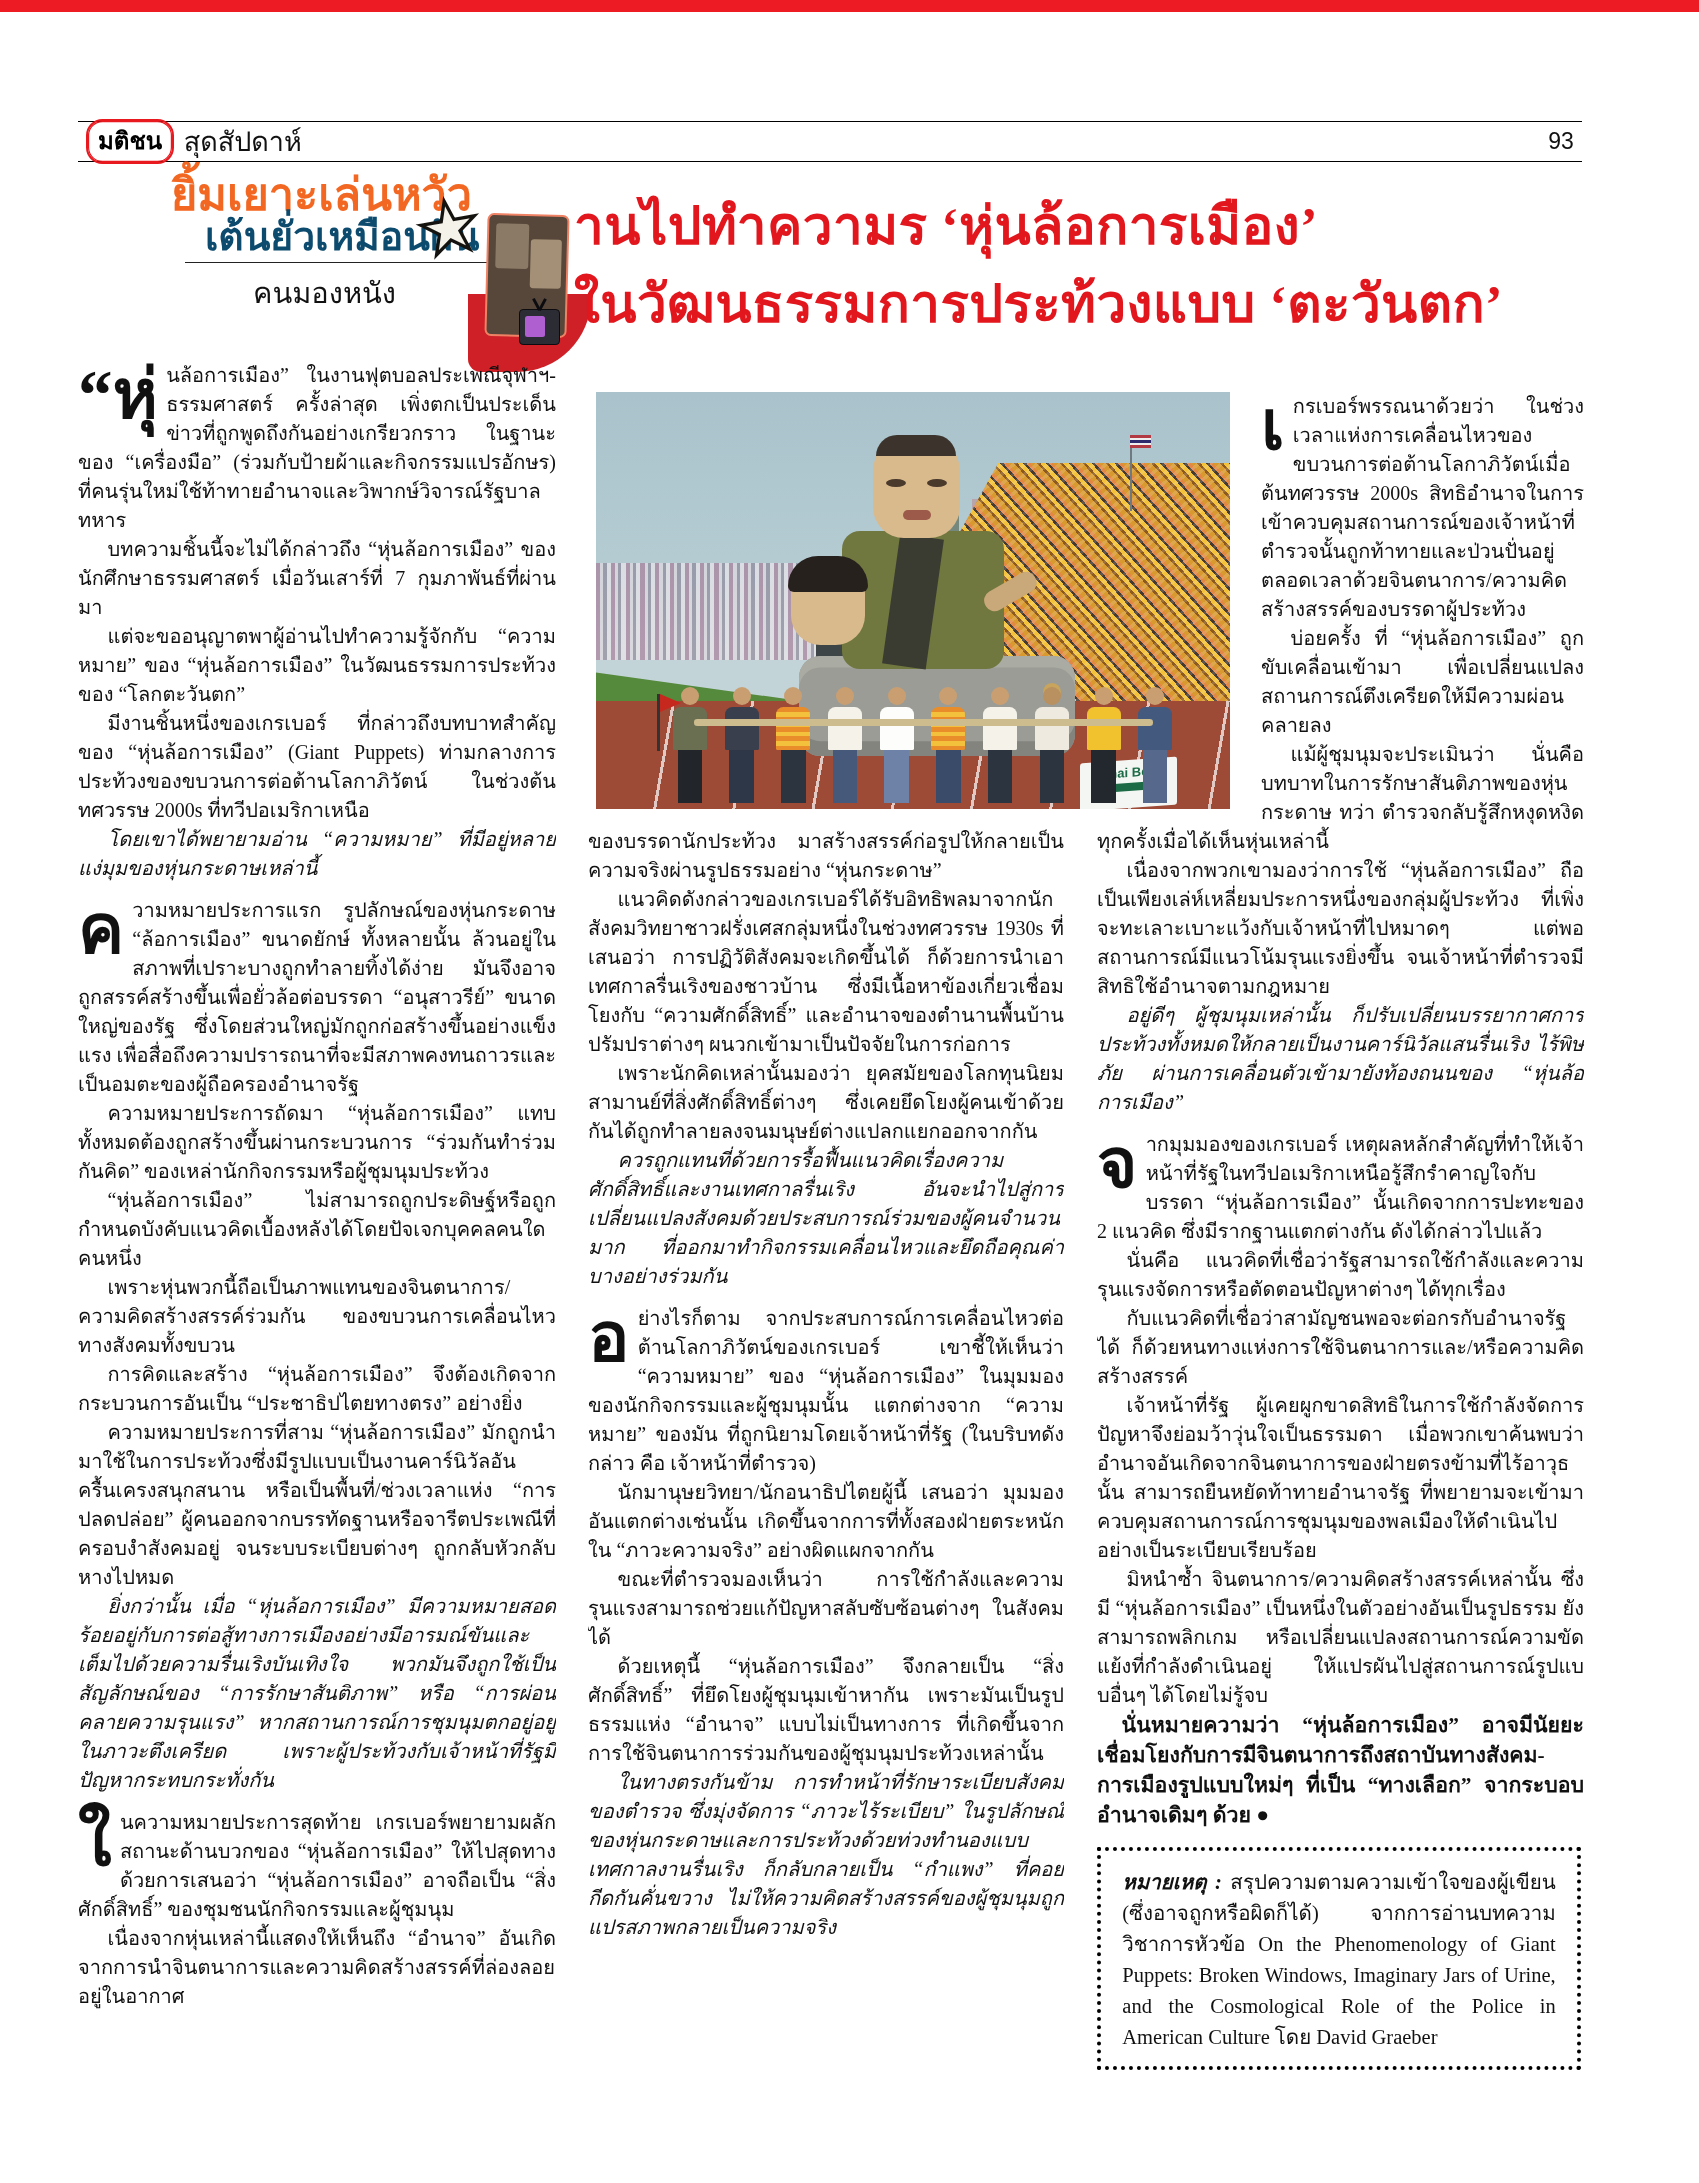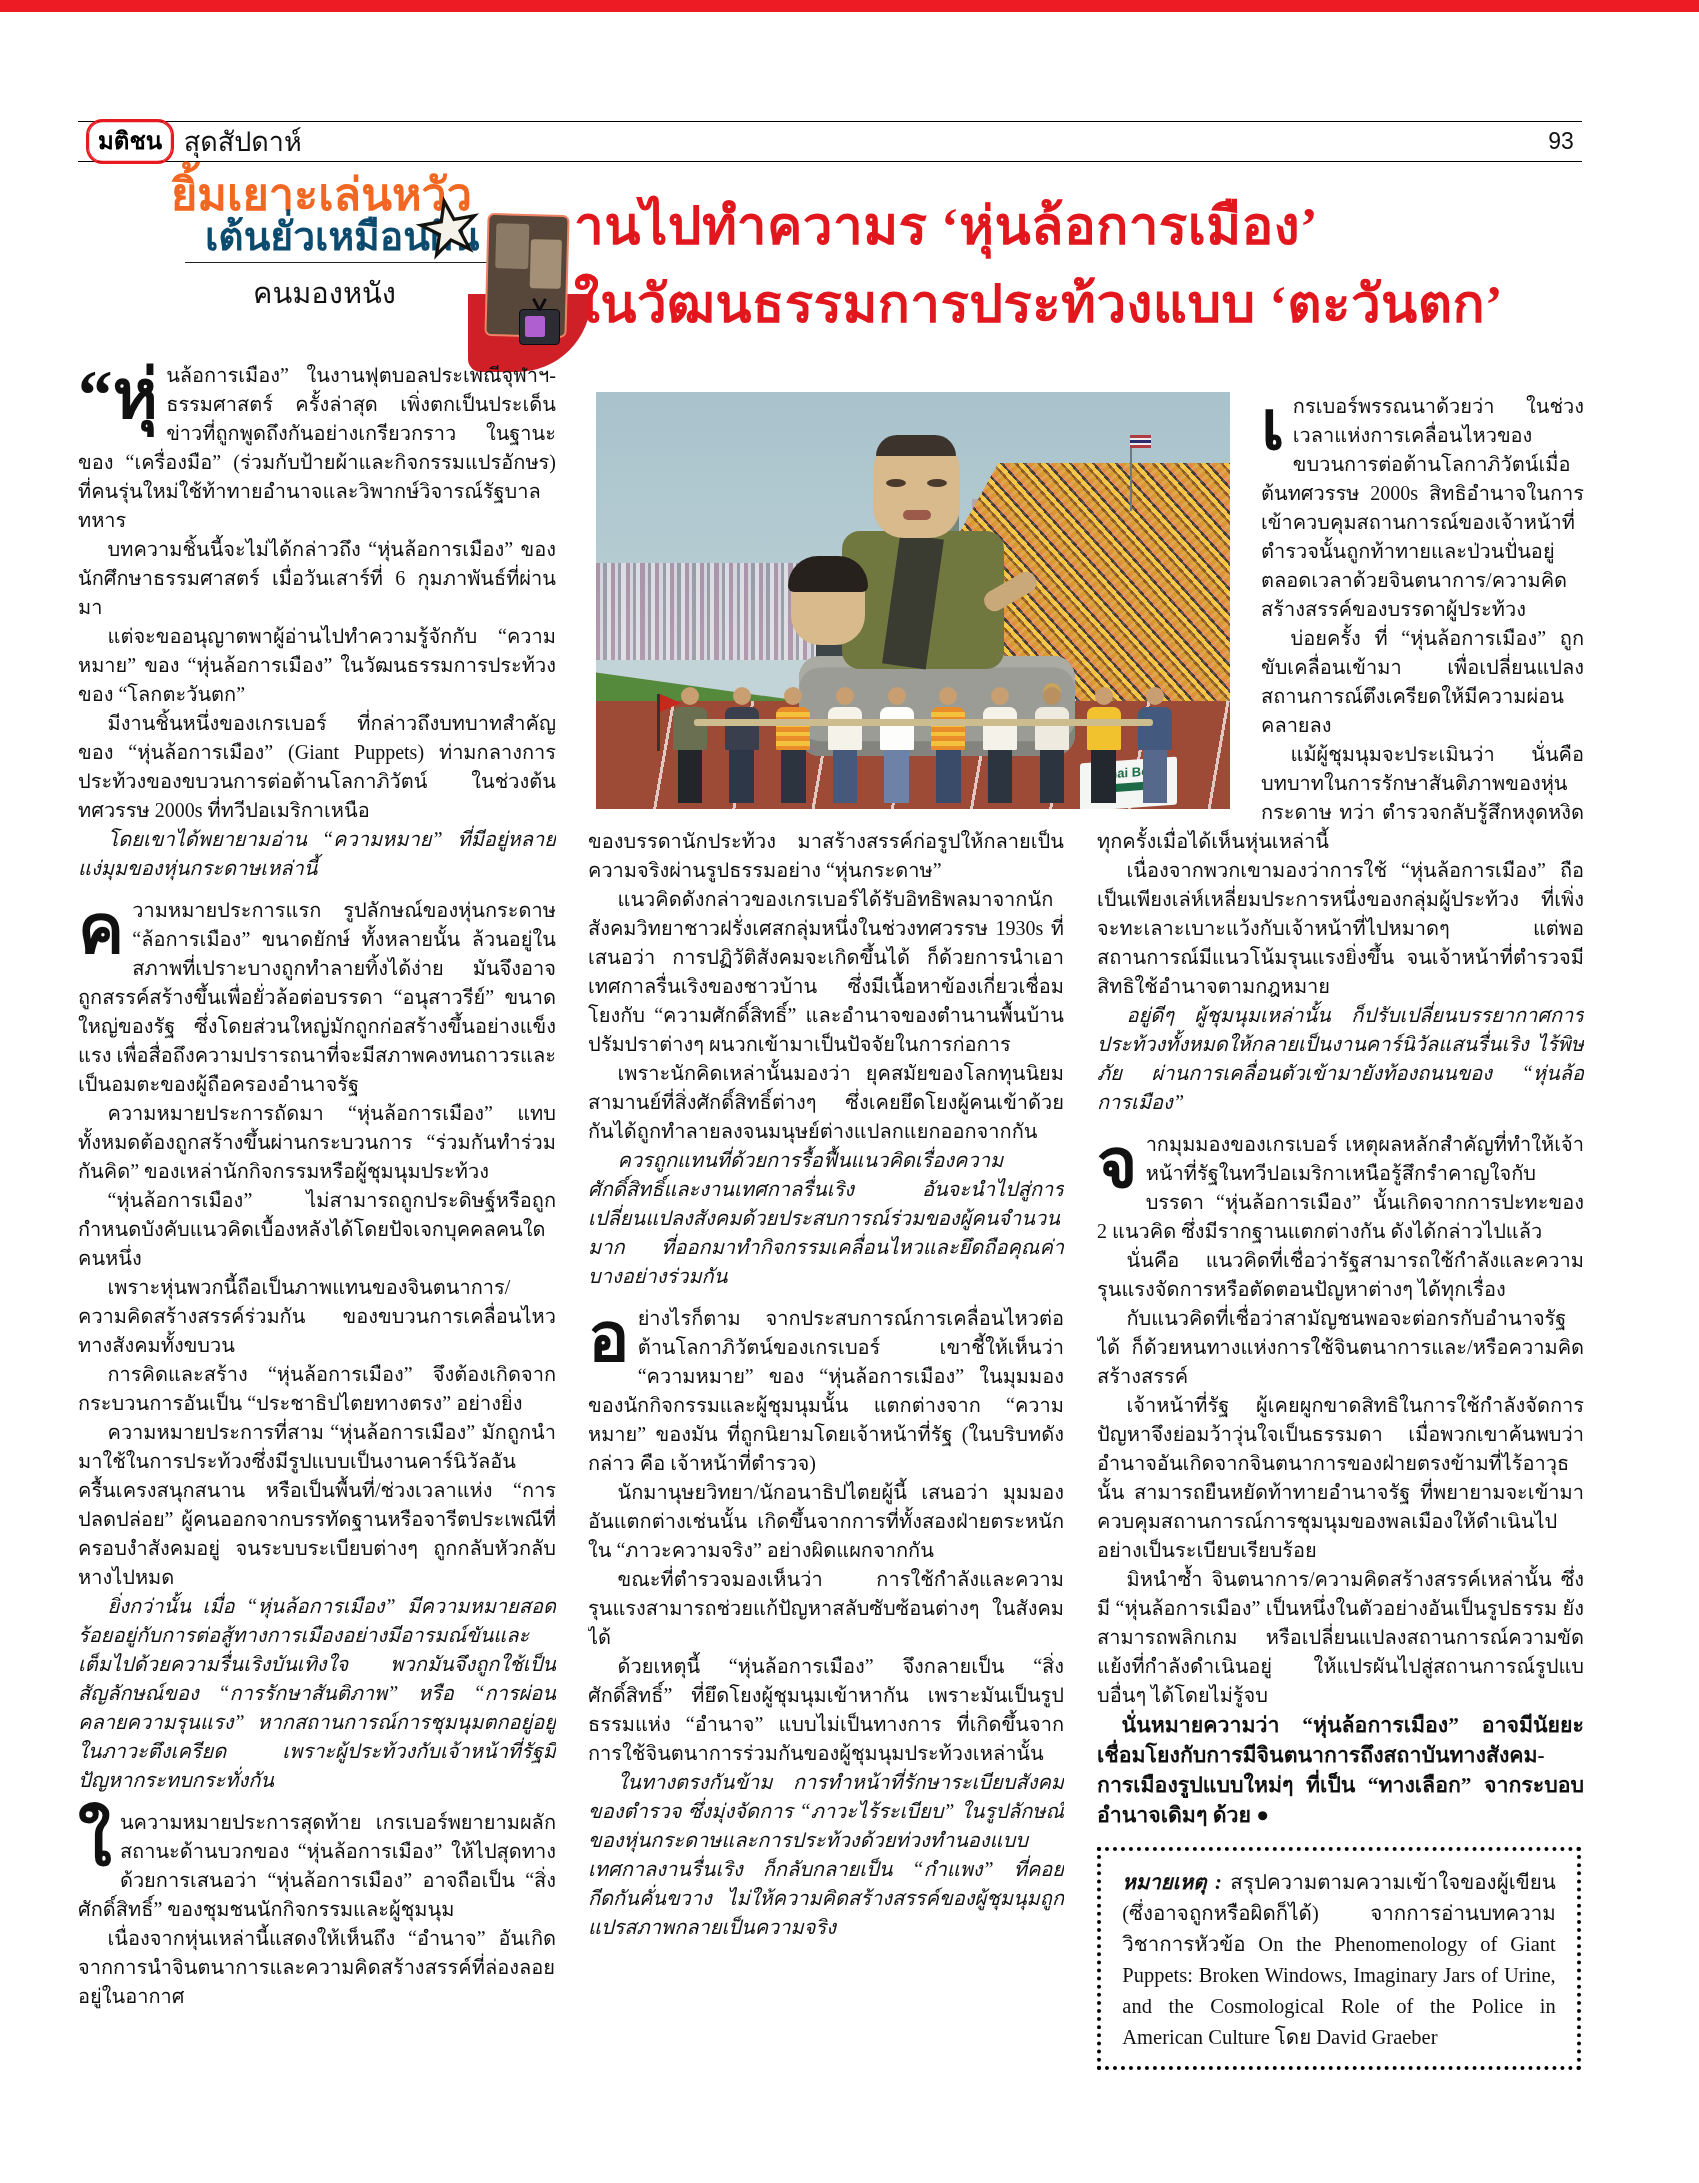--- a/index.html
+++ b/index.html
@@ -255,21 +255,21 @@
           <div class="head"></div>
           <div class="shirt"></div>
           <div class="legs"></div>
         </div>
     </div>
   </div>
 
   <div class="col col-left">
     <div>
         <p class="para has-dropcap"><span class="dropcap">“หุ่</span>นล้อการเมือง” ในงานฟุตบอลประเพณีจุฬาฯ-ธรรมศาสตร์ ครั้งล่าสุด เพิ่งตกเป็นประเด็นข่าวที่ถูกพูดถึงกันอย่างเกรียวกราว ในฐานะของ “เครื่องมือ” (ร่วมกับป้ายผ้าและกิจกรรมแปรอักษร) ที่คนรุ่นใหม่ใช้ท้าทายอำนาจและวิพากษ์วิจารณ์รัฐบาลทหาร</p>
-        <p class="para ">บทความชิ้นนี้จะไม่ได้กล่าวถึง “หุ่นล้อการเมือง” ของนักศึกษาธรรมศาสตร์ เมื่อวันเสาร์ที่ 6 กุมภาพันธ์ที่ผ่านมา</p>
+        <p class="para ">บทความชิ้นนี้จะไม่ได้กล่าวถึง “หุ่นล้อการเมือง” ของนักศึกษาธรรมศาสตร์ เมื่อวันเสาร์ที่ 7 กุมภาพันธ์ที่ผ่านมา</p>
         <p class="para ">แต่จะขออนุญาตพาผู้อ่านไปทำความรู้จักกับ “ความหมาย” ของ “หุ่นล้อการเมือง” ในวัฒนธรรมการประท้วงของ “โลกตะวันตก”</p>
         <p class="para ">มีงานชิ้นหนึ่งของเกรเบอร์ ที่กล่าวถึงบทบาทสำคัญของ “หุ่นล้อการเมือง” (Giant Puppets) ท่ามกลางการประท้วงของขบวนการต่อต้านโลกาภิวัตน์ ในช่วงต้นทศวรรษ 2000s ที่ทวีปอเมริกาเหนือ</p>
         <p class="para italic">โดยเขาได้พยายามอ่าน “ความหมาย” ที่มีอยู่หลายแง่มุมของหุ่นกระดาษเหล่านี้</p>
         <p class="para has-dropcap"><span class="dropcap">ค</span>วามหมายประการแรก รูปลักษณ์ของหุ่นกระดาษ “ล้อการเมือง” ขนาดยักษ์ ทั้งหลายนั้น ล้วนอยู่ในสภาพที่เปราะบางถูกทำลายทิ้งได้ง่าย มันจึงอาจถูกสรรค์สร้างขึ้นเพื่อยั่วล้อต่อบรรดา “อนุสาวรีย์” ขนาดใหญ่ของรัฐ ซึ่งโดยส่วนใหญ่มักถูกก่อสร้างขึ้นอย่างแข็งแรง เพื่อสื่อถึงความปรารถนาที่จะมีสภาพคงทนถาวรและเป็นอมตะของผู้ถือครองอำนาจรัฐ</p>
         <p class="para ">ความหมายประการถัดมา “หุ่นล้อการเมือง” แทบทั้งหมดต้องถูกสร้างขึ้นผ่านกระบวนการ “ร่วมกันทำร่วมกันคิด” ของเหล่านักกิจกรรมหรือผู้ชุมนุมประท้วง</p>
         <p class="para ">“หุ่นล้อการเมือง” ไม่สามารถถูกประดิษฐ์หรือถูกกำหนดบังคับแนวคิดเบื้องหลังได้โดยปัจเจกบุคคลคนใดคนหนึ่ง</p>
         <p class="para ">เพราะหุ่นพวกนี้ถือเป็นภาพแทนของจินตนาการ/ความคิดสร้างสรรค์ร่วมกัน ของขบวนการเคลื่อนไหวทางสังคมทั้งขบวน</p>
         <p class="para ">การคิดและสร้าง “หุ่นล้อการเมือง” จึงต้องเกิดจากกระบวนการอันเป็น “ประชาธิปไตยทางตรง” อย่างยิ่ง</p>
         <p class="para ">ความหมายประการที่สาม “หุ่นล้อการเมือง” มักถูกนำมาใช้ในการประท้วงซึ่งมีรูปแบบเป็นงานคาร์นิวัลอันครื้นเครงสนุกสนาน หรือเป็นพื้นที่/ช่วงเวลาแห่ง “การปลดปล่อย” ผู้คนออกจากบรรทัดฐานหรือจารีตประเพณีที่ครอบงำสังคมอยู่ จนระบบระเบียบต่างๆ ถูกกลับหัวกลับหางไปหมด</p>
         <p class="para italic">ยิ่งกว่านั้น เมื่อ “หุ่นล้อการเมือง” มีความหมายสอดร้อยอยู่กับการต่อสู้ทางการเมืองอย่างมีอารมณ์ขันและเต็มไปด้วยความรื่นเริงบันเทิงใจ พวกมันจึงถูกใช้เป็นสัญลักษณ์ของ “การรักษาสันติภาพ” หรือ “การผ่อนคลายความรุนแรง” หากสถานการณ์การชุมนุมตกอยู่อยู่ในภาวะตึงเครียด เพราะผู้ประท้วงกับเจ้าหน้าที่รัฐมีปัญหากระทบกระทั่งกัน</p>

